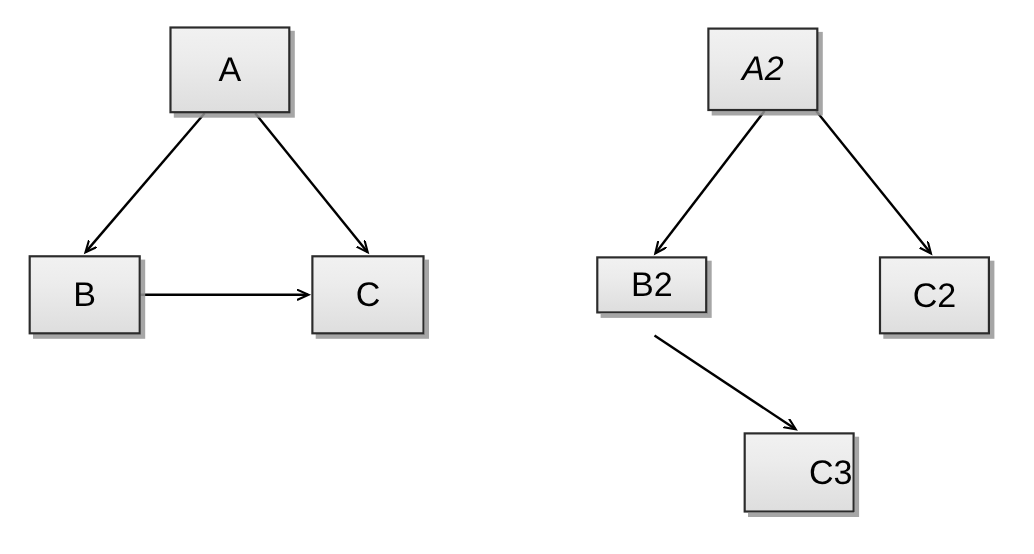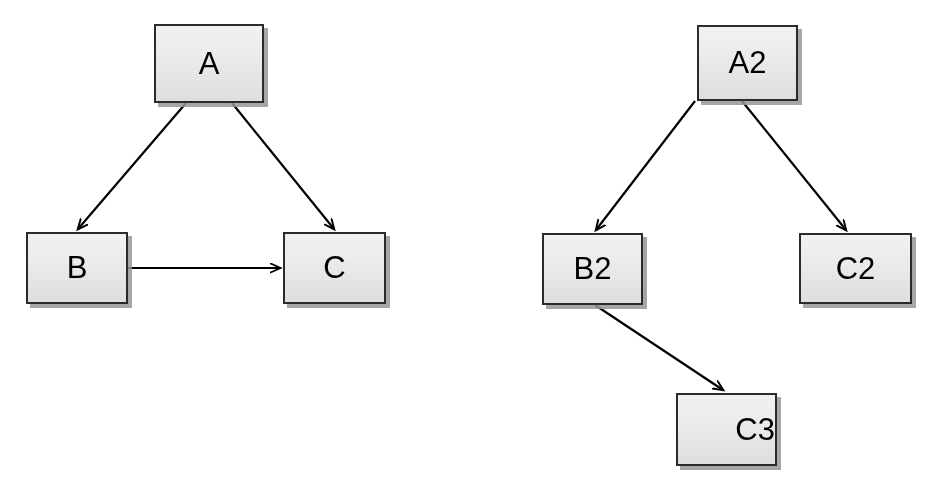--- a/index.html
+++ b/index.html
@@ -74,29 +74,29 @@
   </div>
 
   <div class="node" style="left: 26px; top: 232px; width: 102px; height: 72px;">
     <span class="node-label">B</span>
   </div>
 
   <div class="node" style="left: 283px; top: 232px; width: 103px; height: 72px;">
     <span class="node-label">C</span>
   </div>
 
-  <div class="node" style="left: 697px; top: 25px; width: 101px; height: 76px;">
+  <div class="node" style="left: 643px; top: 25px; width: 101px; height: 76px; font-style: italic;">
     <span class="node-label">A2</span>
   </div>
 
-  <div class="node" style="left: 542px; top: 233px; width: 101px; height: 72px;">
+  <div class="node" style="left: 542px; top: 233px; width: 101px; height: 52px;">
     <span class="node-label">B2</span>
   </div>
 
-  <div class="node" style="left: 799px; top: 233px; width: 113px; height: 71px;">
+  <div class="node" style="left: 799px; top: 233px; width: 101px; height: 71px;">
     <span class="node-label">C2</span>
   </div>
 
   <div class="node" style="left: 676px; top: 393px; width: 101px; height: 73px; justify-content: flex-end;">
     <span class="node-label">C3</span>
   </div>
 
 </div>
 
 </body></html>

